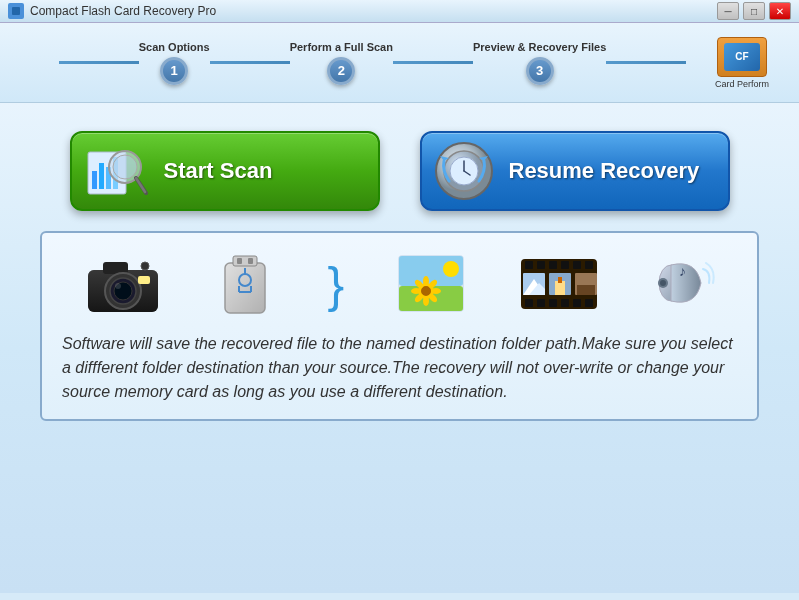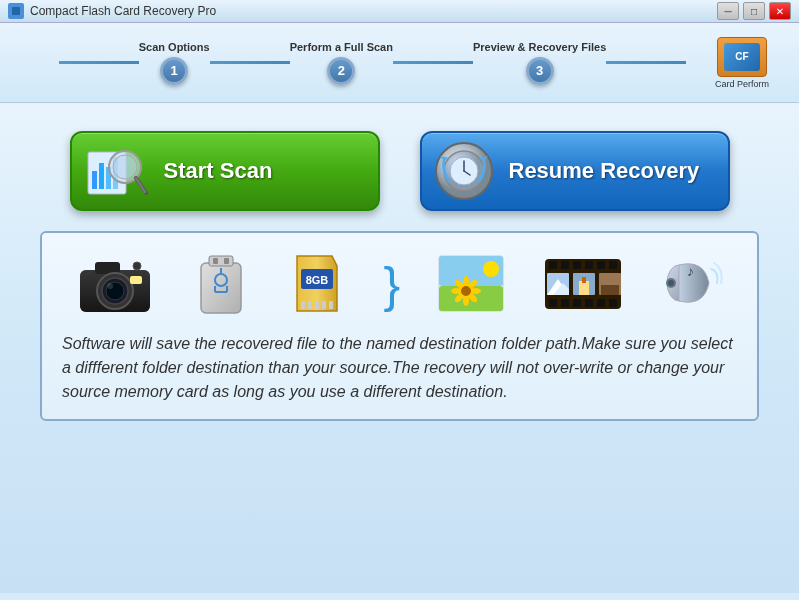--- a/index.html
+++ b/index.html
@@ -430,44 +430,20 @@
           <line x1="36" y1="38" x2="36" y2="44" stroke="#4488cc" stroke-width="2"></line>
           <line x1="24" y1="44" x2="36" y2="44" stroke="#4488cc" stroke-width="2"></line>
 
           <rect x="18" y="8" width="24" height="10" rx="2" fill="#cccccc" stroke="#888" stroke-width="1"></rect>
 
           <rect x="22" y="10" width="5" height="6" rx="1" fill="#888"></rect>
           <rect x="33" y="10" width="5" height="6" rx="1" fill="#888"></rect>
         </svg>
       </div>
 
-      <div>
-        <svg class="sd-icon-svg" viewBox="0 0 60 65">
-
-          <polygon points="10,5 45,5 50,15 50,60 10,60" fill="url(#sdGrad)"></polygon>
-          <defs>
-            <linearGradient id="sdGrad" x1="0" y1="0" x2="1" y2="0">
-              <stop offset="0%" stop-color="#e8c040"></stop>
-              <stop offset="50%" stop-color="#f0d060"></stop>
-              <stop offset="100%" stop-color="#d0a020"></stop>
-            </linearGradient>
-          </defs>
-          <polygon points="10,5 45,5 50,15 50,60 10,60" fill="none" stroke="#b08010" stroke-width="1.5"></polygon>
-
-          <rect x="14" y="18" width="32" height="20" rx="2" fill="#2255aa"></rect>
-
-          <text x="30" y="33" font-size="11" fill="white" font-weight="bold" text-anchor="middle">8GB</text>
-
-          <rect x="14" y="50" width="4" height="8" rx="1" fill="#ccc"></rect>
-          <rect x="21" y="50" width="4" height="8" rx="1" fill="#ccc"></rect>
-          <rect x="28" y="50" width="4" height="8" rx="1" fill="#ccc"></rect>
-          <rect x="35" y="50" width="4" height="8" rx="1" fill="#ccc"></rect>
-          <rect x="42" y="50" width="4" height="8" rx="1" fill="#ccc"></rect>
-        </svg>
-      </div>
 
       <div style="color:#3399dd; font-size:50px; font-weight:100; line-height:1;">}</div>
 
       <div>
         <svg class="photo-icon-svg" viewBox="0 0 70 65">
 
           <rect x="3" y="5" width="64" height="55" rx="3" fill="white" stroke="#ccddee" stroke-width="1.5"></rect>
 
           <rect x="3" y="5" width="64" height="30" rx="3" fill="#88ccee"></rect>
 

